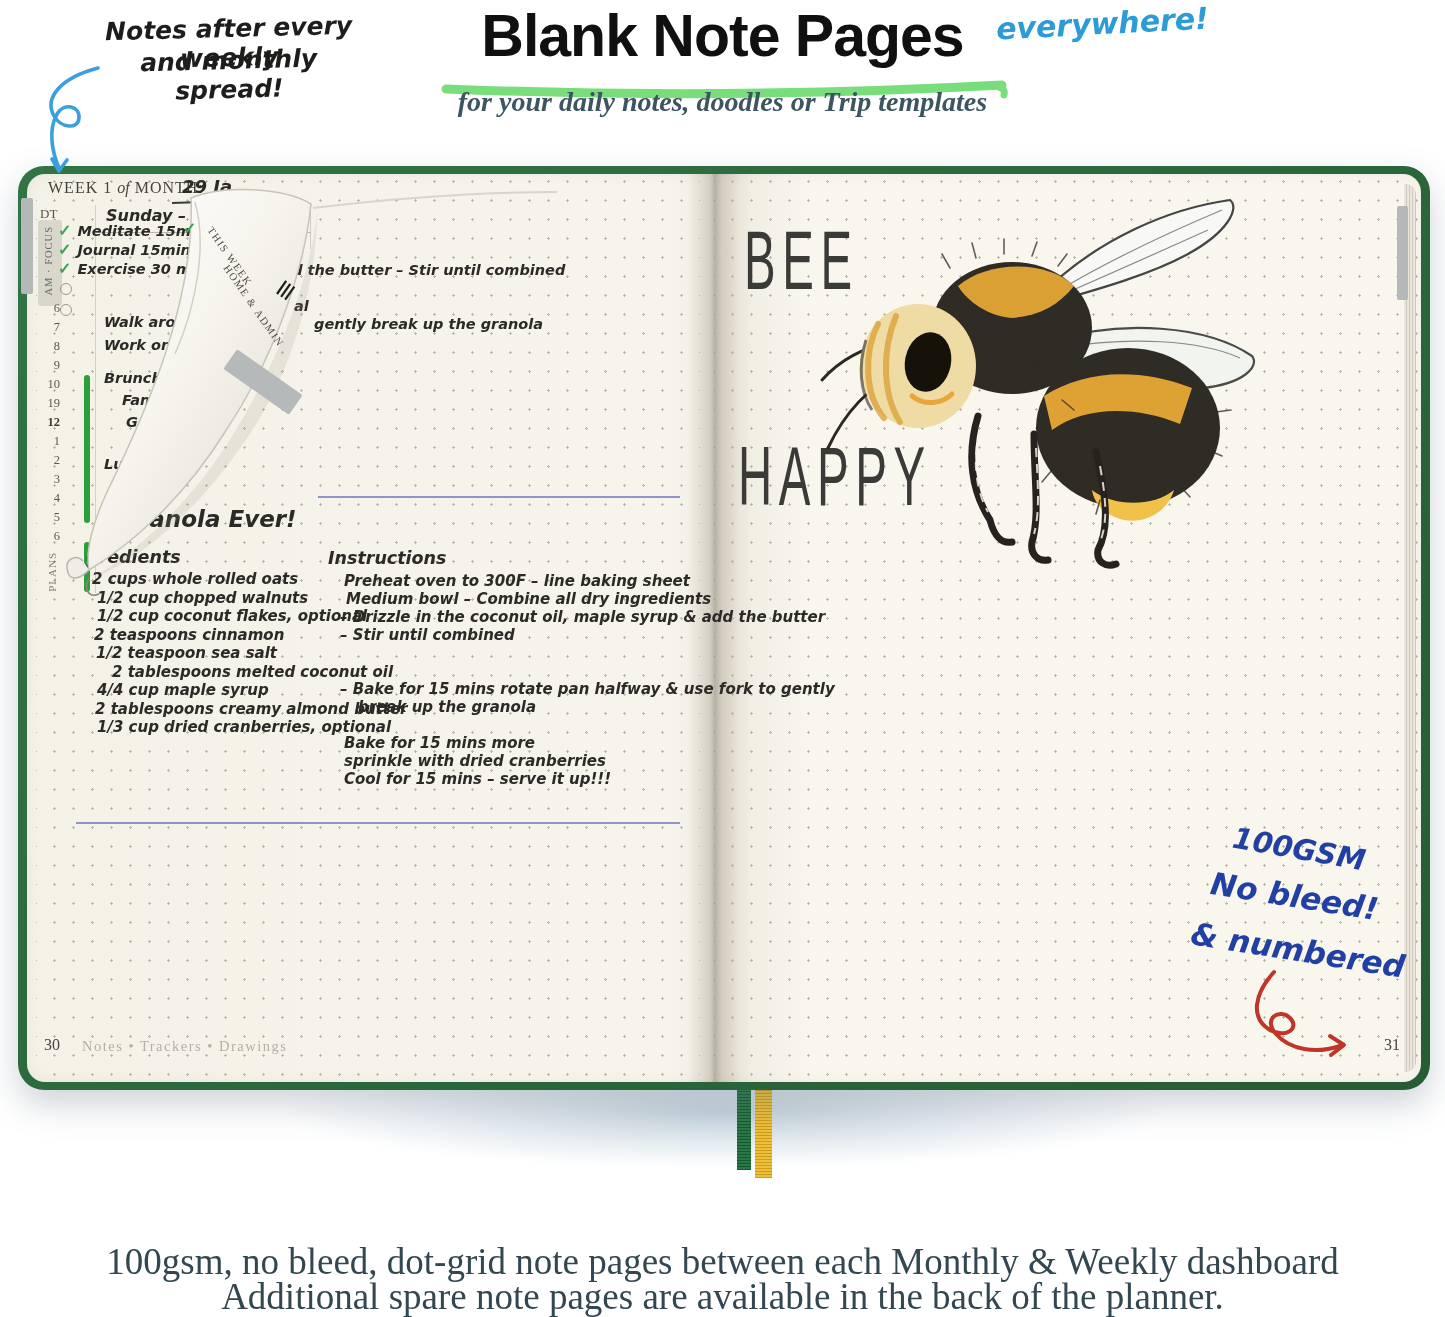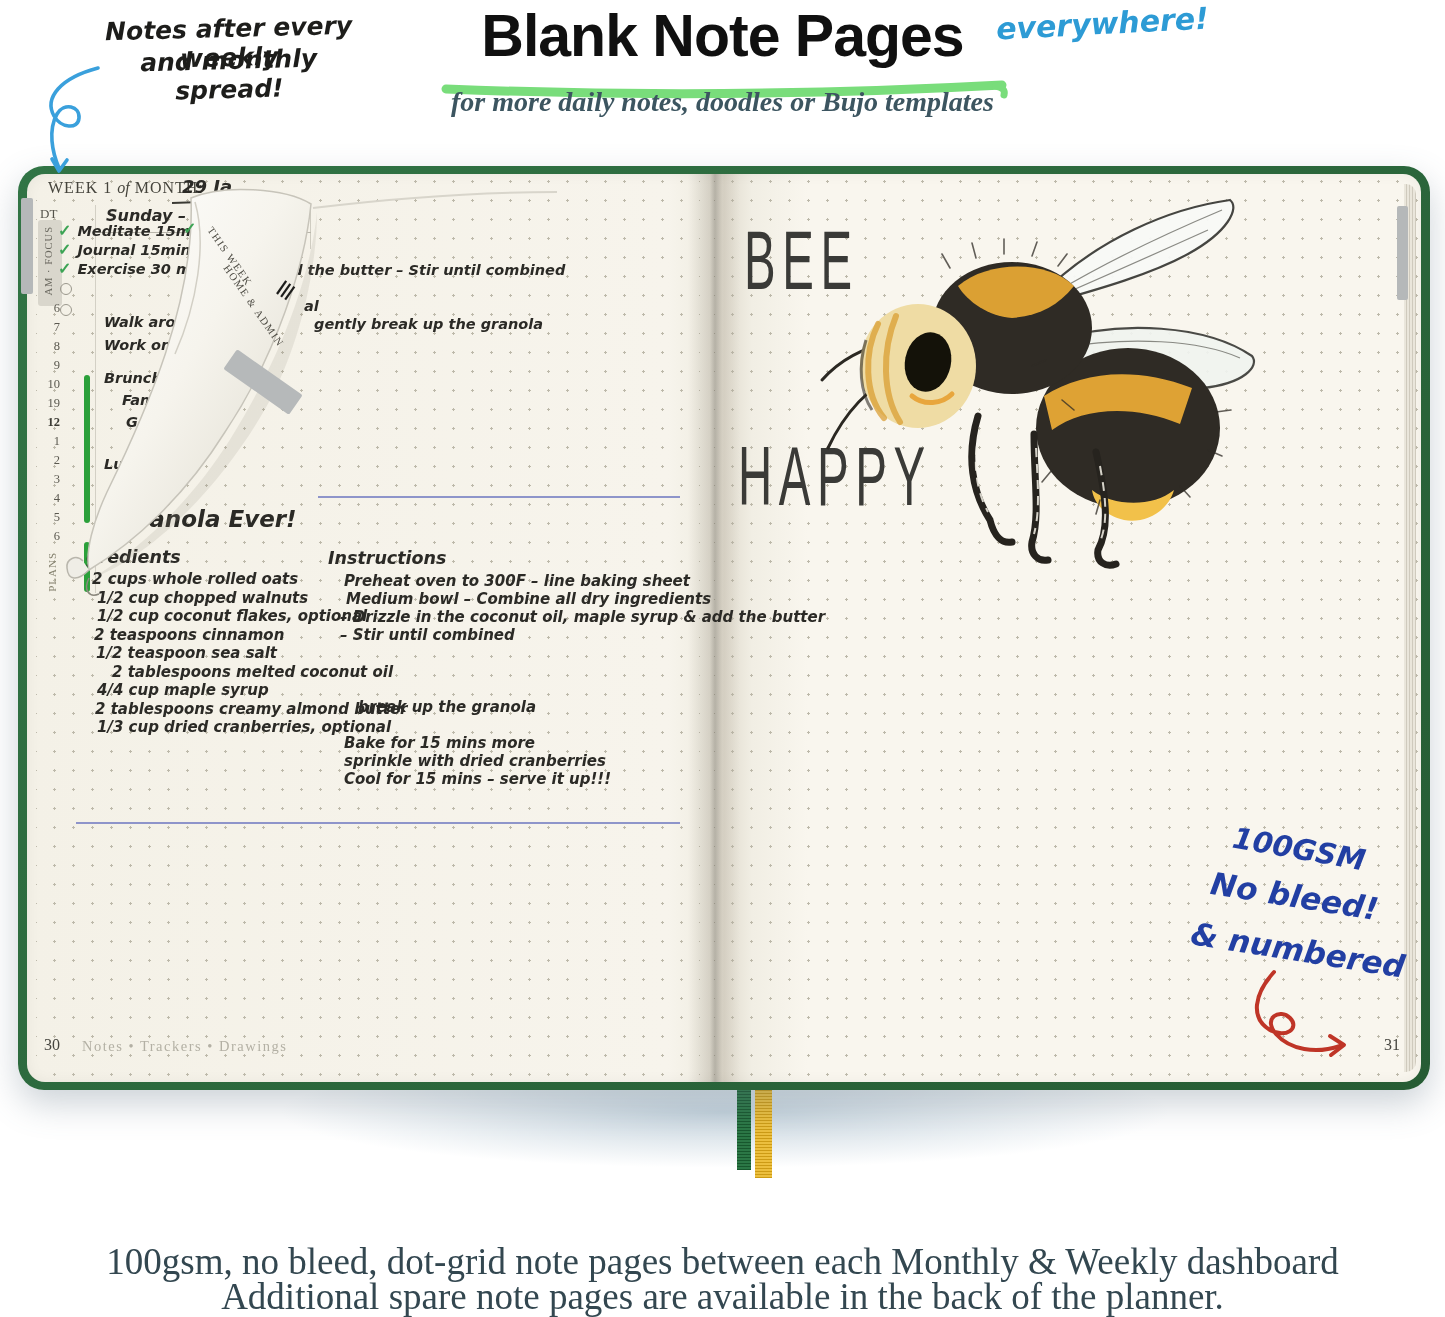--- a/index.html
+++ b/index.html
@@ -128,21 +128,21 @@
 <div id="canvas">
   <div class="abs bg-tint"></div>
   <div class="abs floor-shadow"></div>
 
   <div class="abs title">Blank Note Pages</div>
   <svg class="abs underline-svg" viewBox="0 0 584 30">
     <path d="M10,15 Q290,26 566,11" fill="none" stroke="#79dd7b" stroke-width="9" stroke-linecap="round"></path>
     <path d="M560,12 q10,2 8,9" fill="none" stroke="#79dd7b" stroke-width="7" stroke-linecap="round"></path>
   </svg>
   <div class="abs accent">everywhere!</div>
-  <div class="abs subtitle">for more daily notes, doodles or Bujo templates</div>
+  <div class="abs subtitle">for your daily notes, doodles or Trip templates</div>
 
   <div class="abs anno anno1">Notes after every weekly</div>
   <div class="abs anno anno2">and monthly spread!</div>
   <svg class="abs blue-arrow-svg" viewBox="0 0 90 130">
     <path d="M64,12 C26,22 10,42 20,60 C27,72 44,74 45,62 C46,50 30,46 23,58 C14,74 18,96 25,112" fill="none" stroke="#3aa0dc" stroke-width="3.6" stroke-linecap="round"></path>
     <path d="M18,103 L25,115 L33,104" fill="none" stroke="#3aa0dc" stroke-width="3.6" stroke-linecap="round" stroke-linejoin="round"></path>
   </svg>
 
   <div class="abs notebook"></div>
   <div class="abs pages"></div>
@@ -203,41 +203,42 @@
   <div class="abs hand sch" style="left:122px; top:392px;">Family Trip</div>
   <div class="abs hand sch" style="left:126px; top:414px;">Golden Gat</div>
   <div class="abs hand sch" style="left:104px; top:456px;">Lunch 1p</div>
   <div class="abs hand sch" style="left:112px; top:498px;">Edi</div>
   <div class="abs bar bar1"></div>
   <div class="abs bar bar2"></div>
 
   <div class="abs hand frag" style="left:240px; top:228px;">sheet</div>
   <div class="abs hand frag" style="left:250px; top:246px;">lients</div>
   <div class="abs hand frag" style="left:272px; top:262px;">add the butter – Stir until combined</div>
-  <div class="abs hand frag" style="left:304px; top:298px;">al</div>
+  <div class="abs hand frag" style="left:294px; top:298px;">al</div>
   <div class="abs hand frag" style="left:314px; top:316px;">gently break up the granola</div>
 
   <div class="abs blue-line blue-line1"></div>
   <div class="abs hand recipe-title">ranola Ever!</div>
   <div class="abs hand sec-header ing-header">gredients</div>
   <div class="abs hand ing" style="left:92px;  top:570px;">2 cups whole rolled oats</div>
   <div class="abs hand ing" style="left:97px;  top:589px;">1/2 cup chopped walnuts</div>
   <div class="abs hand ing" style="left:97px;  top:607px;">1/2 cup coconut flakes, optional</div>
   <div class="abs hand ing" style="left:94px;  top:626px;">2 teaspoons cinnamon</div>
   <div class="abs hand ing" style="left:96px;  top:644px;">1/2 teaspoon sea salt</div>
   <div class="abs hand ing" style="left:112px;  top:663px;">2 tablespoons melted coconut oil</div>
   <div class="abs hand ing" style="left:97px;  top:681px;">4/4 cup maple syrup</div>
   <div class="abs hand ing" style="left:95px;  top:700px;">2 tablespoons creamy almond butter</div>
   <div class="abs hand ing" style="left:97px;  top:718px;">1/3 cup dried cranberries, optional</div>
 
   <div class="abs hand sec-header ins-header">Instructions</div>
   <div class="abs hand ins" style="left:344px; top:572px;">Preheat oven to 300F – line baking sheet</div>
   <div class="abs hand ins" style="left:346px; top:590px;">Medium bowl – Combine all dry ingredients</div>
   <div class="abs hand ins" style="left:340px; top:608px;">– Drizzle in the coconut oil, maple syrup &amp; add the butter</div>
   <div class="abs hand ins" style="left:340px; top:626px;">– Stir until combined</div>
+  <div class="abs hand ins" style="left:340px; top:680px;">– Bake for 15 mins rotate pan halfway &amp; use fork to gently</div>
   <div class="abs hand ins" style="left:358px; top:698px;text-align:right;">break up the granola</div>
   <div class="abs hand ins" style="left:344px; top:734px;">Bake for 15 mins more</div>
   <div class="abs hand ins" style="left:344px; top:752px;">sprinkle with dried cranberries</div>
   <div class="abs hand ins" style="left:344px; top:770px;">Cool for 15 mins – serve it up!!!</div>
   <div class="abs blue-line blue-line2"></div>
 
   <div class="abs pnum" style="left:44px; top:1036px;">30</div>
   <div class="abs footer-label">Notes  •  Trackers  •  Drawings</div>
 
   <svg class="abs curl-svg" viewBox="0 0 520 450">

